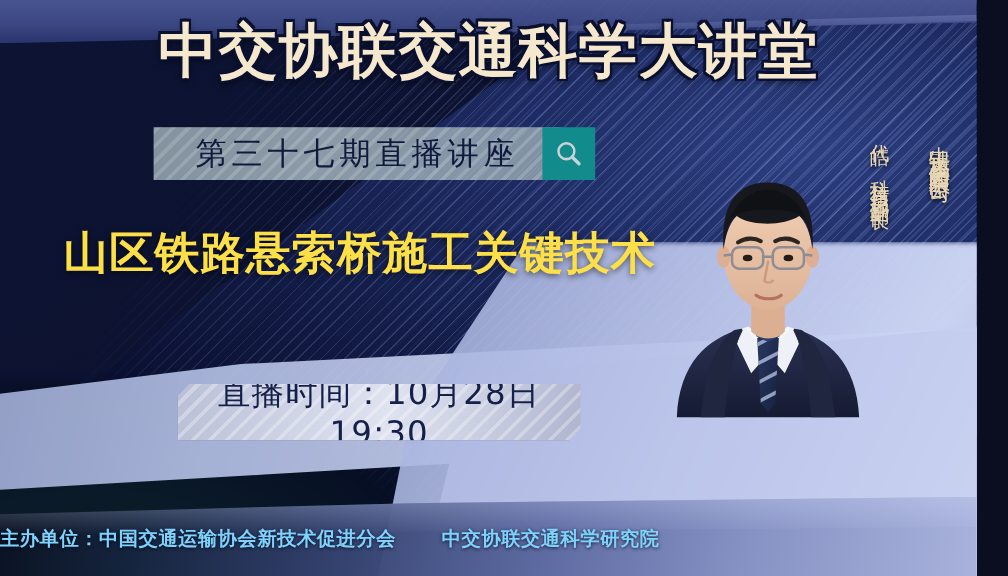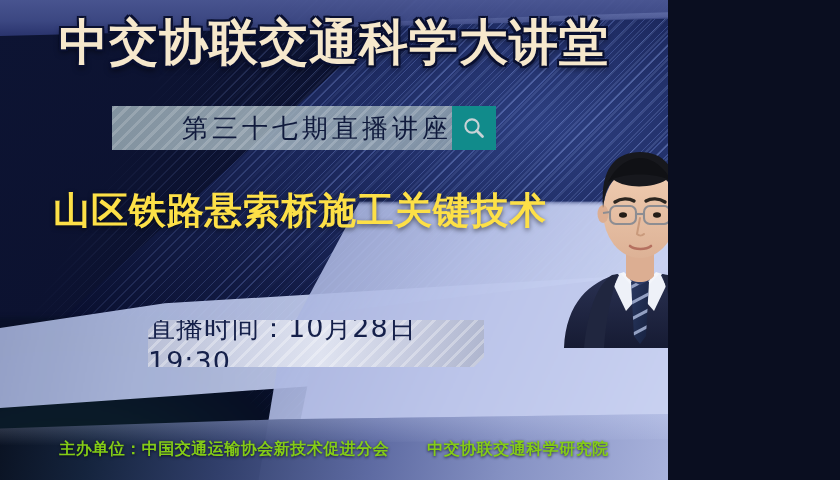--- a/index.html
+++ b/index.html
@@ -5,21 +5,21 @@
 <style>
   html, body {
     margin: 0;
     padding: 0;
     background: #0a0e20;
   }
   * { box-sizing: border-box; }
 
   .poster {
     position: relative;
-    width: 668px;
+    width: 814px;
     height: 480px;
     overflow: hidden;
     font-family: "Liberation Sans", "DejaVu Sans", sans-serif;
     background: #0b1130;
     user-select: none;
   }
 
   
 
   
@@ -155,25 +155,25 @@
     text-shadow:
       -2px 0 0 #0a1030, 2px 0 0 #0a1030, 0 -2px 0 #0a1030, 0 2px 0 #0a1030,
       -2px -2px 0 #0a1030, 2px -2px 0 #0a1030, -2px 2px 0 #0a1030, 2px 2px 0 #0a1030,
       0 3px 6px rgba(0,0,0,0.65);
     white-space: nowrap;
   }
 
   
   .subtitle-banner {
     position: absolute;
-    left: 112px; top: 106px;
+    left: 128px; top: 106px;
     width: 340px; height: 44px;
     display: flex;
     align-items: center;
-    justify-content: flex-end;
+    justify-content: center;
     background: linear-gradient(100deg, rgba(150,168,178,0.86) 0%, rgba(163,180,190,0.84) 40%, rgba(150,168,178,0.80) 100%);
     overflow: hidden;
   }
   .subtitle-banner::after {
     content: "";
     position: absolute;
     inset: 0;
     background-image: repeating-linear-gradient(
         -45deg,
         rgba(255,255,255,0.00) 0px,
@@ -224,20 +224,21 @@
     position: absolute;
     left: 148px; top: 320px;
     width: 336px; height: 47px;
     display: flex;
     align-items: center;
     justify-content: center;
     background: linear-gradient(100deg, #b9bfd6 0%, #cfd4e6 30%, #dfe3f0 52%, #c6cbdf 78%, #aeb5ce 100%);
     clip-path: polygon(10px 0, 100% 0, 100% calc(100% - 10px), calc(100% - 10px) 100%, 0 100%, 0 10px);
     overflow: hidden;
     box-shadow: 0 3px 9px rgba(0,0,0,0.45);
+    text-align: center;
   }
   .time-pill::after {
     content: "";
     position: absolute;
     inset: 0;
     background-image: repeating-linear-gradient(
         -45deg,
         rgba(255,255,255,0.00) 0px,
         rgba(255,255,255,0.00) 7px,
         rgba(255,255,255,0.30) 7px,
@@ -280,22 +281,22 @@
     left: 722px; top: 108px;
     font-size: 16px;
     letter-spacing: 3px;
   }
 
   
   .footer-text {
     position: absolute;
     left: 0; bottom: 20px;
     width: 100%;
-    text-align: center;
-    color: #84cc16;
+    text-align: left;
+    color: #7dd3fc;
     font-size: 16px;
     font-weight: 700;
     letter-spacing: 0.5px;
     font-family: "DejaVu Sans", "Liberation Sans", sans-serif;
     text-shadow: 0 1px 3px rgba(0,0,20,0.75);
     white-space: nowrap;
   }
   .footer-gap { display: inline-block; width: 26px; }
 </style>
 </head>

